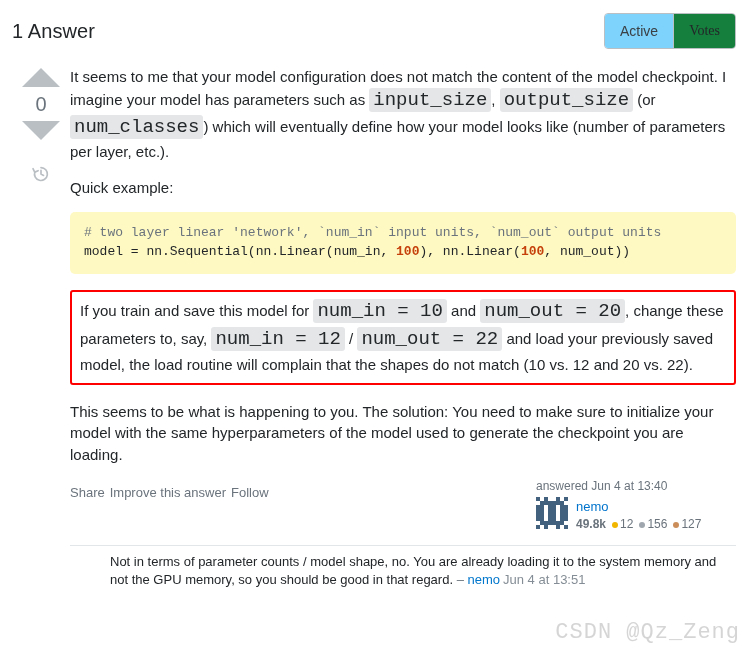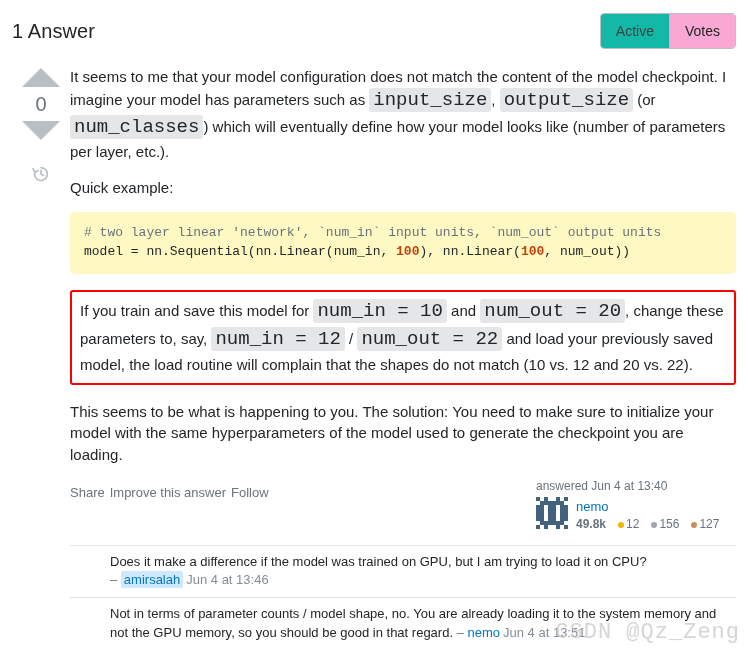--- a/index.html
+++ b/index.html
@@ -39,27 +39,27 @@
     overflow: hidden;
     height: 36px;
   }
   .sort-btn {
     padding: 0 15px;
     display: flex;
     align-items: center;
     justify-content: center;
     font-size: 14px;
     color: #3b4045;
-    background: #14b8a6;
+    background: #7dd3fc;
     border-right: 1px solid #babfc4;
     cursor: pointer;
     white-space: nowrap;
   }
   .sort-btn:last-child { border-right: none; }
-  .sort-btn.selected { background: #f9a8d4; color: #232629; }
+  .sort-btn.selected { background: #15803d; color: #232629; font-family: Liberation Serif, serif; }
 
   
   .answer {
     display: flex;
     padding: 0 12px;
   }
   .vote-cell {
     width: 58px;
     flex: 0 0 58px;
     padding-top: 8px;
@@ -164,21 +164,21 @@
   }
   .user-details { line-height: 1.35; padding-top: 1px; }
   .user-name {
     color: #0074cc;
     font-size: 13px;
     cursor: pointer;
   }
   .user-rep-row {
     display: flex;
     align-items: flex-end;
-    gap: 9px;
+    gap: 3px;
     font-size: 12px;
     color: #6a737c;
     margin-top: 1px;
   }
   .rep { font-weight: bold; color: #6a737c; font-size: 12px; margin-right: 3px; }
   .badge { display: inline-flex; align-items: center; gap: 2px; margin-right: 3px; }
   .dot { width: 6px; height: 6px; border-radius: 50%; display: inline-block; }
   .dot.gold { background: #f1b600; }
   .dot.silver { background: #9fa6ad; }
   .dot.bronze { background: #cb8e5b; }
@@ -314,25 +314,20 @@
                   <span>127</span>
                 </span>
             </div>
           </div>
         </div>
       </div>
     </div>
 
     <div class="comments">
       <div class="comment">
-        <span>Does it make a difference if the model was trained on GPU, but I am trying to load it on CPU?</span><br>
-        <span class="comment-dash">–</span>
-        <span class="comment-user highlighted">amirsalah</span><span class="comment-time">Jun 4 at 13:46</span>
-      </div>
-      <div class="comment">
         <span>Not in terms of parameter counts / model shape, no. You are already loading it to the system memory and not the GPU memory, so you should be good in that regard.</span>
         <span class="comment-dash">–</span>
         <span class="comment-user">nemo</span><span class="comment-time">Jun 4 at 13:51</span>
       </div>
     </div>
 
   </div>
 </div>
 
 <div class="watermark">CSDN @Qz_Zeng</div>

